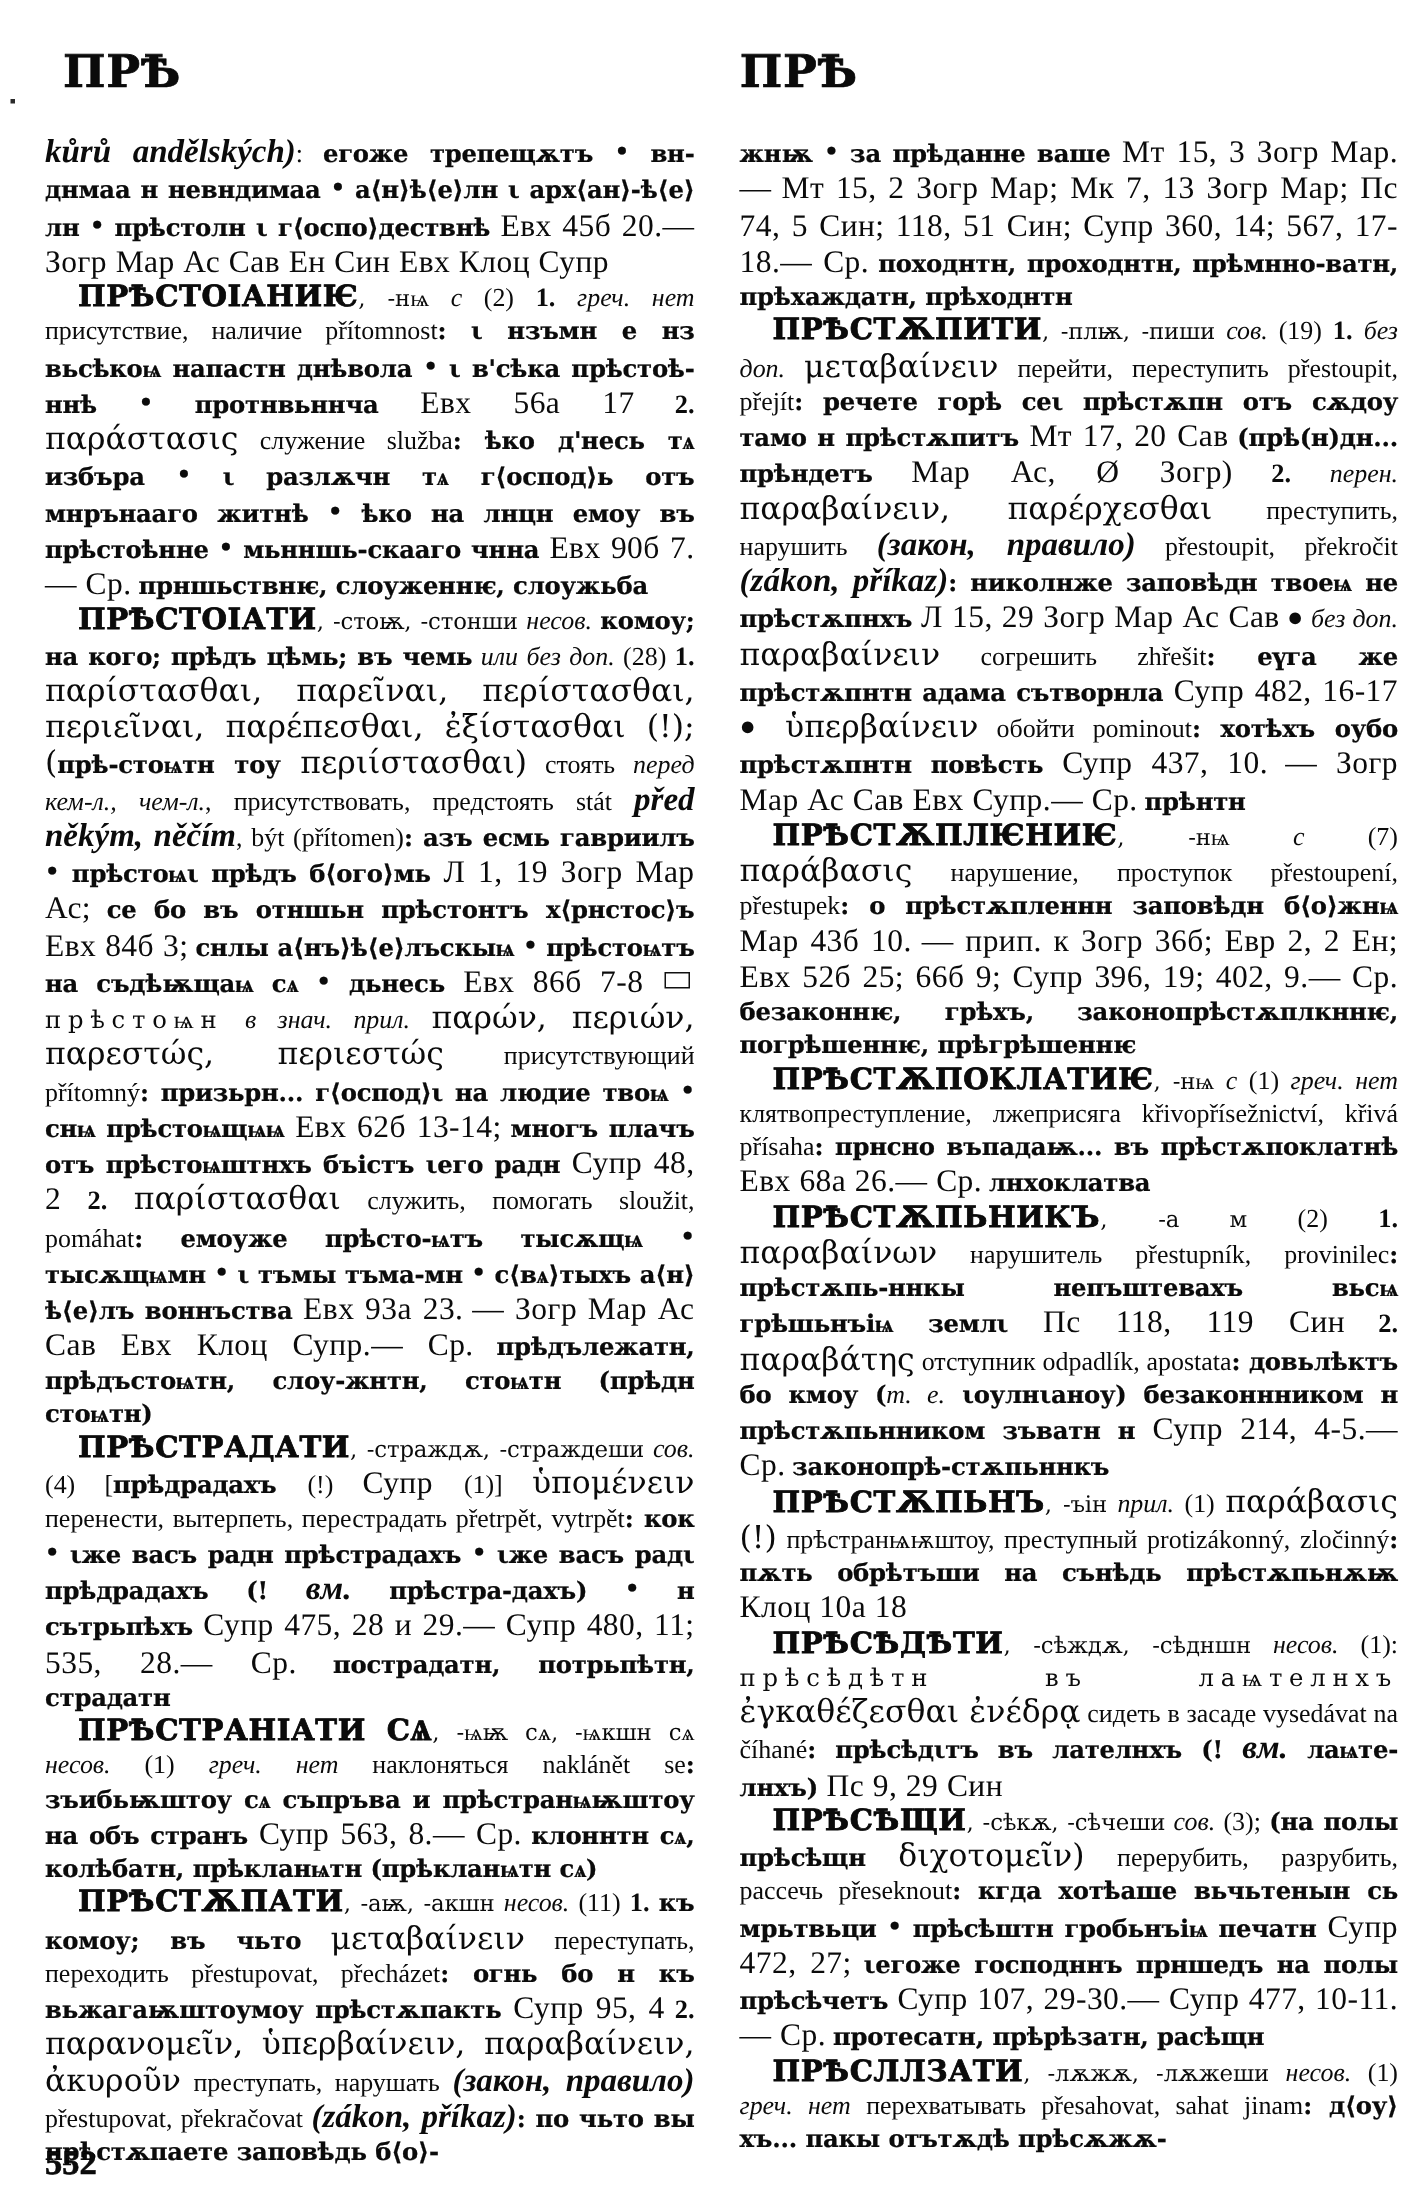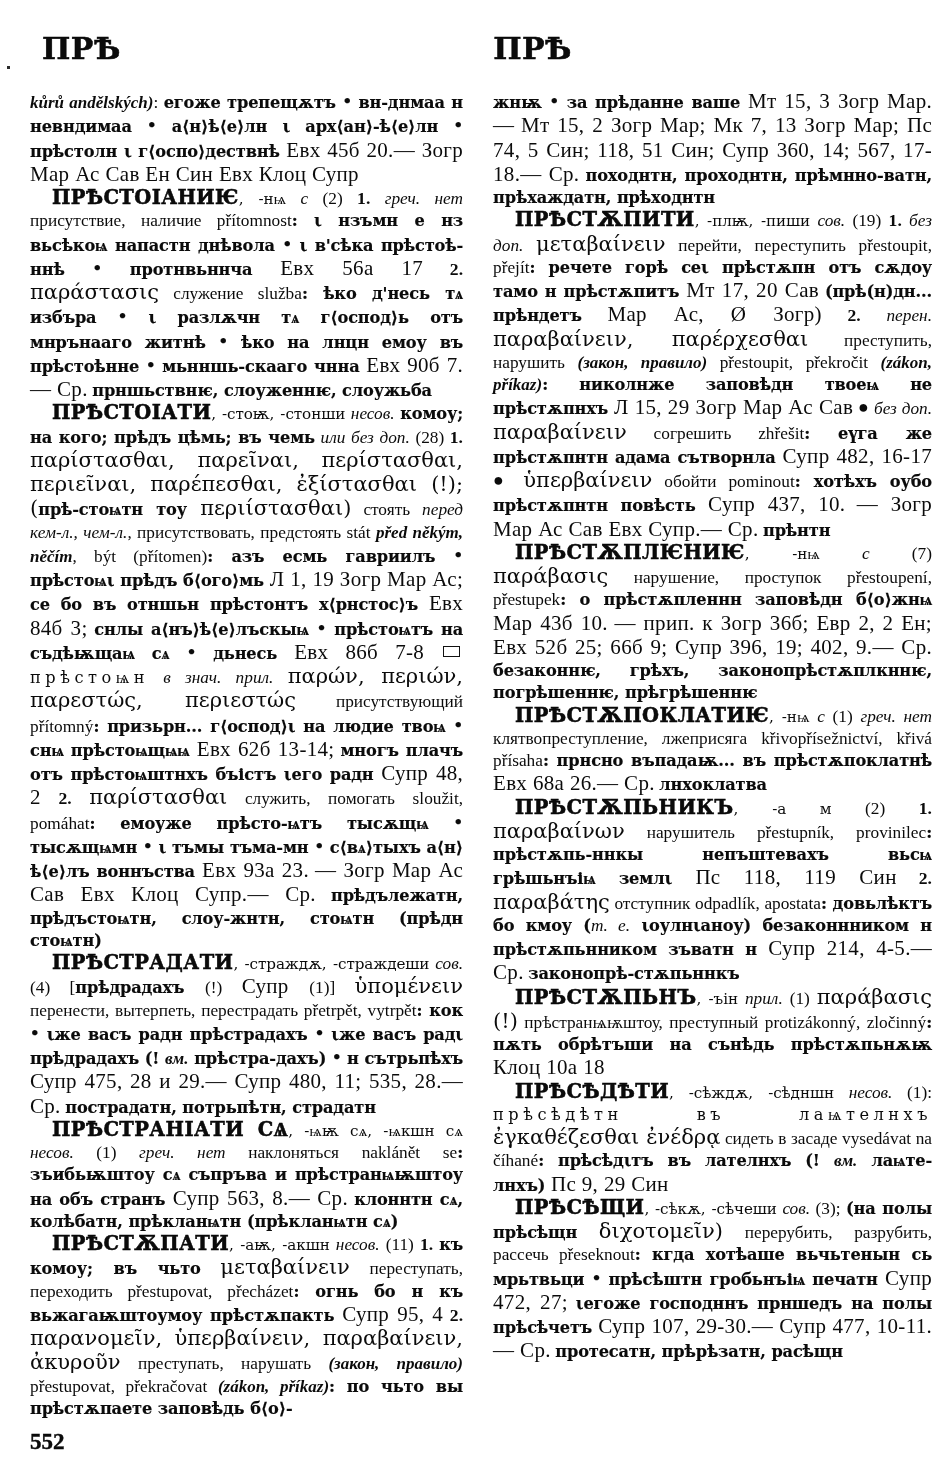--- a/index.html
+++ b/index.html
@@ -96,21 +96,21 @@
   }
   
   .it {
     font-style: italic;
     font-size: 17.3px;
   }
   
   .bit {
     font-style: italic;
     font-weight: bold;
-    font-size: 17px;
+    font-size: 22px;
   }
   
   .ro { font-size: 17.3px; }
   
   .gr {
     font-family: "DejaVu Serif", serif;
     font-size: 21px;
     font-style: normal;
   }
   
@@ -208,19 +208,20 @@
       <p class="para indent entry"><span class="hw">ПРѢСТѪПОКЛАТИѤ</span><span class="gram">, -нѩ</span> <span class="it">с</span> <span class="ro">(1)</span> <span class="it">греч. нет</span> <span class="ro">клятвопреступление, лжеприсяга</span> <span class="ro">křivopřísežnictví, křivá přísaha</span><span class="ocs">: прнсно въпадаѭ... въ прѣстѫпоклатнѣ </span><span class="src">Евх 68а 26.</span><span class="src">— Ср.</span> <span class="ocs">лнхоклатва</span></p>
 
       <p class="para indent entry"><span class="hw">ПРѢСТѪПЬНИКЪ</span><span class="gram">, -а</span> <span class="gram">м</span> <span class="ro">(2)</span> <span class="sense">1.</span> <span class="gr">παραβαίνων</span> <span class="ro">нарушитель</span> <span class="ro">přestupník, provinilec</span><span class="ocs">: прѣстѫпь-ннкы непъштевахъ вьсѩ грѣшьнъіѩ землι </span><span class="src">Пс 118, 119 Син</span> <span class="sense">2.</span> <span class="gr">παραβάτης</span> <span class="ro">отступник</span> <span class="ro">odpadlík, apostata</span><span class="ocs">: довьлѣктъ бо кмоу (</span><span class="it">т. е.</span><span class="ocs"> ιоулнιаноу) безаконнником н прѣстѫпьнником зъватн н </span><span class="src">Супр 214, 4-5.</span><span class="src">— Ср.</span> <span class="ocs">законопрѣ-стѫпьннкъ</span></p>
 
       <p class="para indent entry"><span class="hw">ПРѢСТѪПЬНЪ</span><span class="gram">, -ъін</span> <span class="it">прил.</span> <span class="ro">(1)</span> <span class="gr">παράβασις (!)</span> <span class="ro">прѣстранѩѭштоу, преступный</span> <span class="ro">protizákonný, zločinný</span><span class="ocs">: пѫть обрѣтъши на сънѣдь прѣстѫпьнѫѭ </span><span class="src">Клоц 10а 18</span></p>
 
       <p class="para indent entry"><span class="hw">ПРѢСѢДѢТИ</span><span class="gram">, -сѣждѫ, -сѣдншн</span> <span class="it">несов.</span> <span class="ro">(1):</span> <span class="sp-ocs">прѣсѣдѣтн въ лаѩтелнхъ</span> <span class="gr">ἐγκαθέζεσθαι ἐνέδρᾳ</span> <span class="ro">сидеть в засаде</span> <span class="ro">vysedávat na číhané</span><span class="ocs">: прѣсѣдιтъ въ лателнхъ (! </span><span class="bit">вм.</span><span class="ocs"> лаѩте-лнхъ) </span><span class="src">Пс 9, 29 Син</span></p>
 
       <p class="para indent entry"><span class="hw">ПРѢСѢЩИ</span><span class="gram">, -сѣкѫ, -сѣчеши</span> <span class="it">сов.</span> <span class="ro">(3);</span> <span class="ocs">(на полы прѣсѣщн</span> <span class="gr">διχοτομεῖν)</span> <span class="ro">перерубить, разрубить, рассечь</span> <span class="ro">přeseknout</span><span class="ocs">: кгда хотѣаше вьчьтенын сь мрьтвьци <span class="dot">•</span> прѣсѣштн гробьнъіѩ печатн </span><span class="src">Супр 472, 27;</span> <span class="ocs">ιегоже господннъ прншедъ на полы прѣсѣчетъ </span><span class="src">Супр 107, 29-30.— Супр 477, 10-11.</span><span class="src">— Ср.</span> <span class="ocs">протесатн, прѣрѣзатн, расѣщн</span></p>
 
+      <p class="para indent entry"><span class="hw">ПРѢСЛЛЗАТИ</span><span class="gram">, -лѫжѫ, -лѫжеши</span> <span class="it">несов.</span> <span class="ro">(1)</span> <span class="it">греч. нет</span> <span class="ro">перехватывать</span> <span class="ro">přesahovat, sahat jinam</span><span class="ocs">: д⟨оу⟩хъ... пакы отътѫдѣ прѣсѫжѫ-</span></p>
 
     </div>
   </div>
 
   <div class="folio">552</div>
 
 </div>
 
 </body></html>

